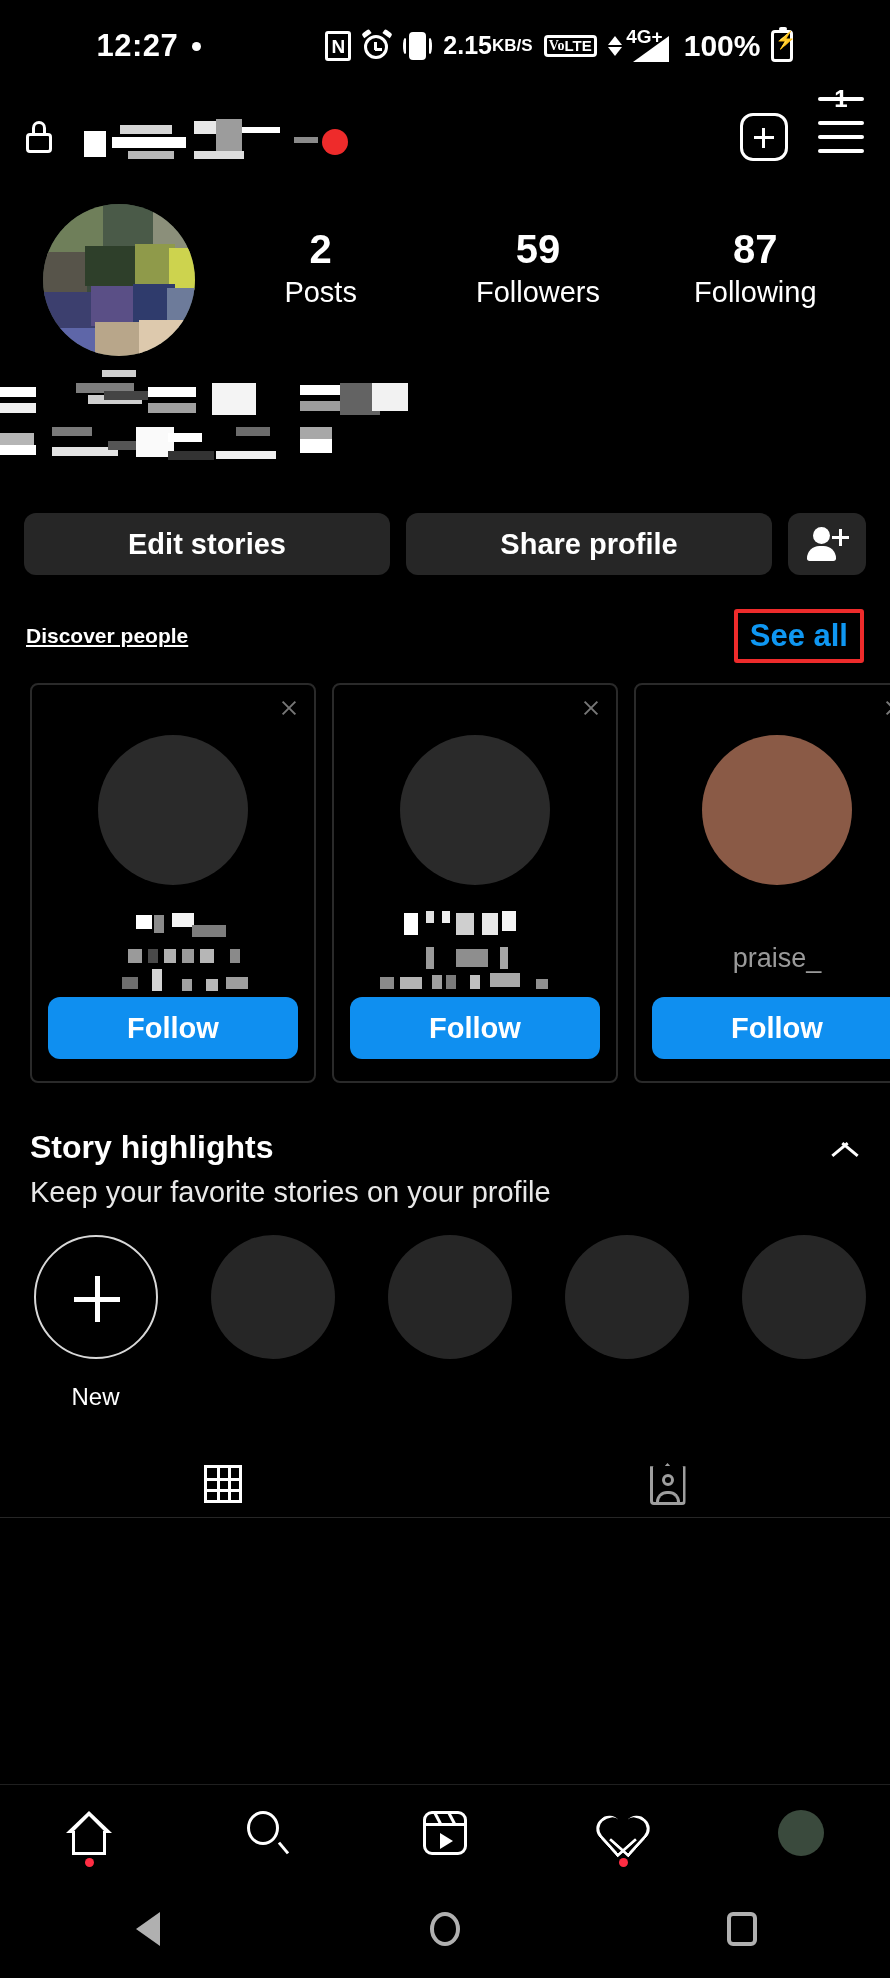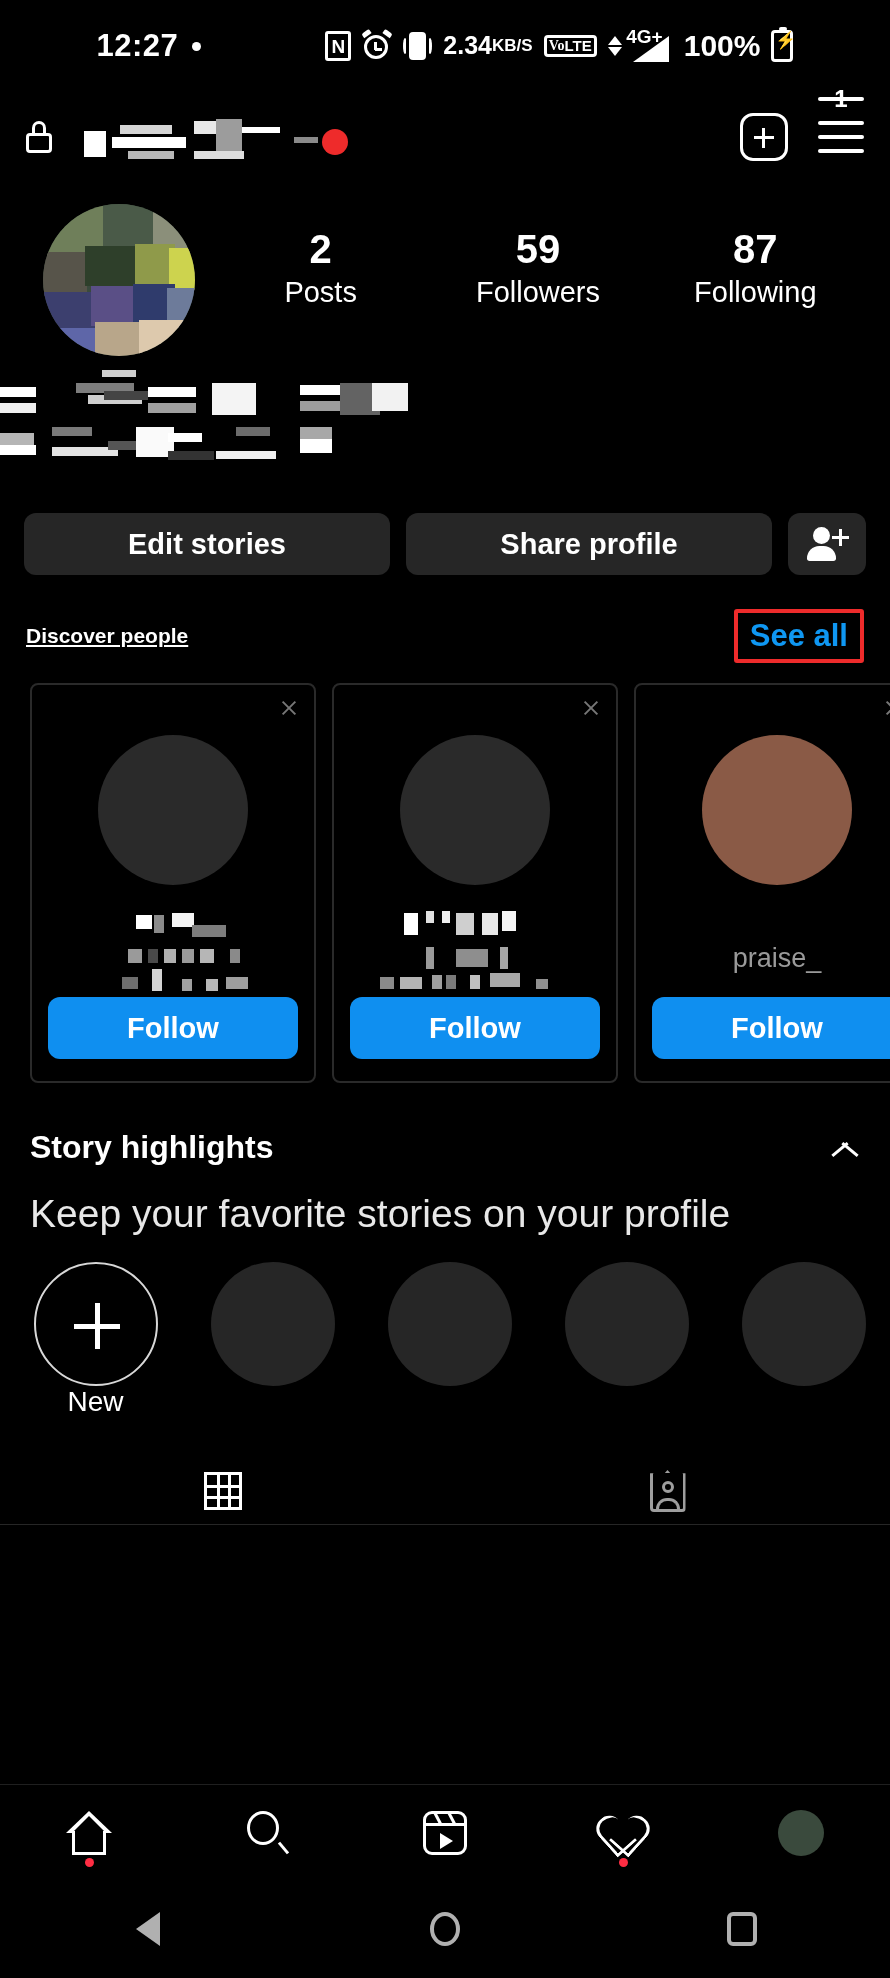--- a/index.html
+++ b/index.html
@@ -168,37 +168,37 @@
   .follow-btn {
     position: absolute; left: 16px; right: 16px; bottom: 22px; height: 62px;
     background: #0F8FF0; border-radius: 12px; display: flex; align-items: center;
     justify-content: center; font-size: 29px; font-weight: 700; color: #fff;
   }
 
   
   .sh-head { display: flex; align-items: flex-start; justify-content: space-between;
     padding: 46px 30px 0 30px; }
   .sh-title { font-size: 32px; font-weight: 700; }
-  .sh-sub { font-size: 39px; color: #e8e8e8; margin-top: 26px; }
+  .sh-sub { font-size: 29px; color: #e8e8e8; margin-top: 10px; }
   .chevron-up { width: 30px; height: 18px; position: relative; margin-top: 12px; }
   .chevron-up::before, .chevron-up::after {
     content: ""; position: absolute; top: 7px; width: 20px; height: 3px; background: #fff;
   }
   .chevron-up::before { left: 0; transform: rotate(-40deg); }
   .chevron-up::after { right: 0; transform: rotate(40deg); }
 
   .highlights { display: flex; gap: 26px; padding: 26px 20px 0 20px; overflow: hidden; }
   .hl { width: 151px; flex: none; display: flex; flex-direction: column; align-items: center; }
   .hl-circle { width: 124px; height: 124px; border-radius: 50%; }
   .hl-new { border: 2px solid #d8d8d8; position: relative; }
   .hl-new::before, .hl-new::after { content: ""; position: absolute; background: #fff; }
   .hl-new::before { left: 38px; top: 60px; width: 46px; height: 5px; }
   .hl-new::after  { left: 59px; top: 39px; width: 5px; height: 46px; }
   .hl-empty { background: #262626; }
-  .hl-label { margin-top: 0; font-size: 28px; color: #fff; }
+  .hl-label { margin-top: 24px; font-size: 24px; color: #fff; }
 
   
   .tabs { display: flex; margin-top: 40px; border-bottom: 1px solid #262626; }
   .tab { flex: 1; display: flex; align-items: center; justify-content: center; height: 66px; }
   .grid-icon { width: 38px; height: 38px; border: 3px solid #fff; position: relative; }
   .grid-icon::before, .grid-icon::after { content: ""; position: absolute; background: #fff; }
   .grid-icon::before { left: 0; top: 10px; width: 32px; height: 3px;
     box-shadow: 0 11px 0 0 #fff; }
   .grid-icon::after { left: 10px; top: 0; width: 3px; height: 32px;
     box-shadow: 11px 0 0 0 #fff; }
@@ -275,21 +275,21 @@
           <u class="l"></u>
           <u class="r"></u>
           <i></i>
         </span>
       <span class="ic ic-vib">
           <s></s>
           <b></b>
           <s style="transform:scaleX(-1)"></s>
         </span>
       <span class="ic ic-speed">
-        <span class="v">2.34</span>
+        <span class="v">2.15</span>
         <span class="u">KB/S</span>
       </span>
       <span class="ic ic-volte">
         <span class="a">Vo</span>
         <span class="b">LTE</span>
       </span>
       <span class="ic-arrows">
           <span class="up"></span>
           <span class="dn"></span>
         </span>

